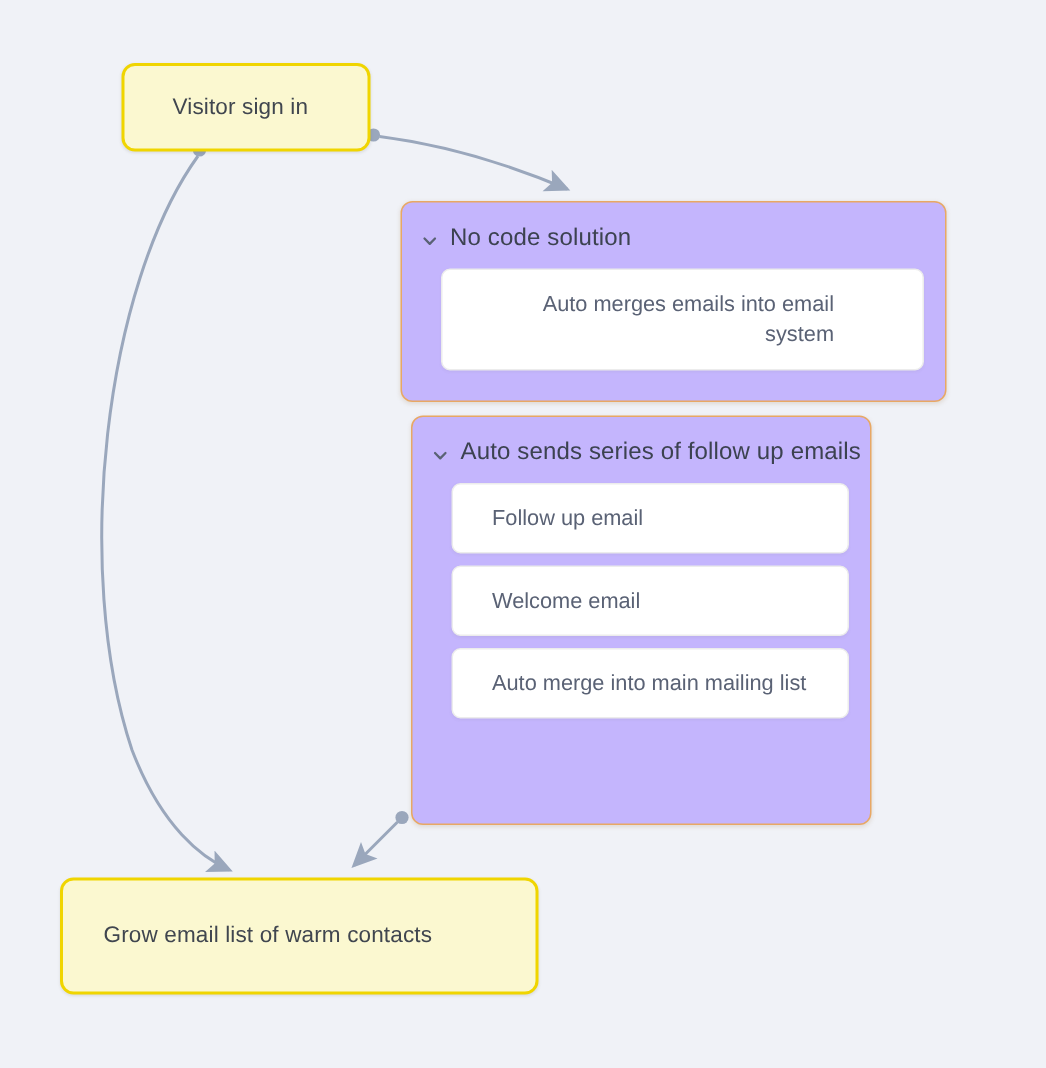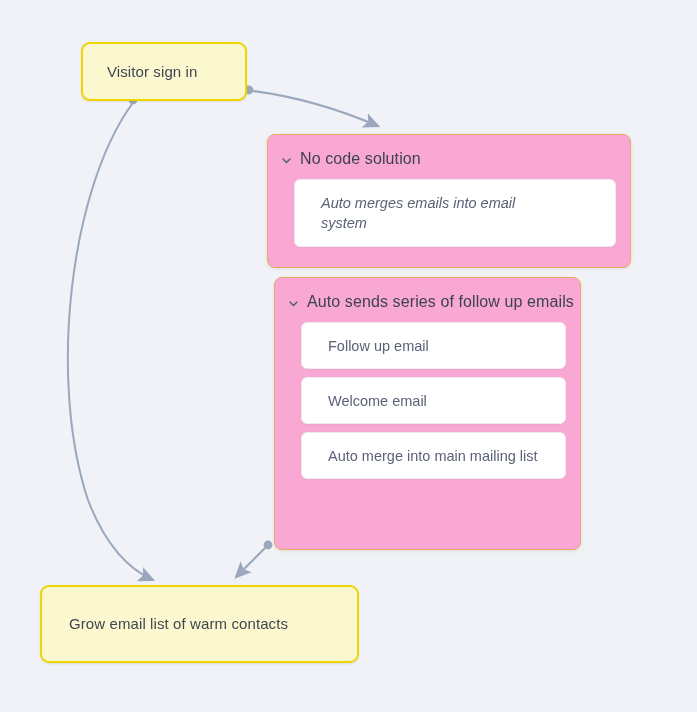--- a/index.html
+++ b/index.html
@@ -38,21 +38,21 @@
     border-radius: 9px;
     box-sizing: border-box;
     display: flex;
     align-items: center;
     box-shadow: 0 1px 2px rgba(80,80,60,0.13);
   }
   .node-yellow .node-label {
     color: #40464f;
     font-size: 15px;
     line-height: 20px;
-    padding: 0 24px;
+    padding: 0 32px;
     letter-spacing: 0.1px;
   }
   #node-visitor-sign-in {
     left: 81px;
     top: 42px;
     width: 166px;
     height: 59px;
   }
   #node-grow-email-list {
     left: 40px;
@@ -60,25 +60,26 @@
     width: 319px;
     height: 78px;
   }
   #node-grow-email-list .node-label {
     padding: 0 27px;
   }
 
   
   .group-orange {
     position: absolute;
-    background: #f9a8d4;
+    background: #c4b5fd;
     border: 1.5px solid #e8a864;
     border-radius: 8px;
     box-sizing: border-box;
     box-shadow: 0 1px 3px rgba(150,110,60,0.18);
+    text-align: right;
   }
   #group-no-code-solution {
     left: 267px;
     top: 134px;
     width: 364px;
     height: 134px;
   }
   #group-auto-sends-emails {
     left: 274px;
     top: 277px;
@@ -131,21 +132,20 @@
     font-size: 14.5px;
     line-height: 20px;
     padding: 8px 14px 8px 26px;
   }
   .sub-card.tall {
     min-height: 68px;
     align-items: center;
   }
   .sub-card.tall .sub-label {
     max-width: 235px;
-    font-style: italic;
   }
 </style>
 </head>
 <body>
 
 <div id="canvas">
 
   <svg id="connectors" viewBox="0 0 697 712" width="697" height="712">
     <defs>
       <marker id="arrowhead" markerWidth="9" markerHeight="9" refX="7.2" refY="4.5" orient="auto" markerUnits="strokeWidth">

